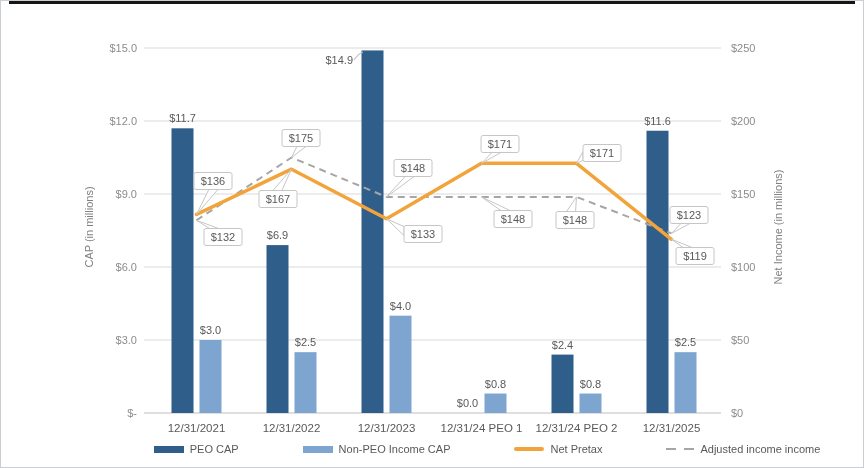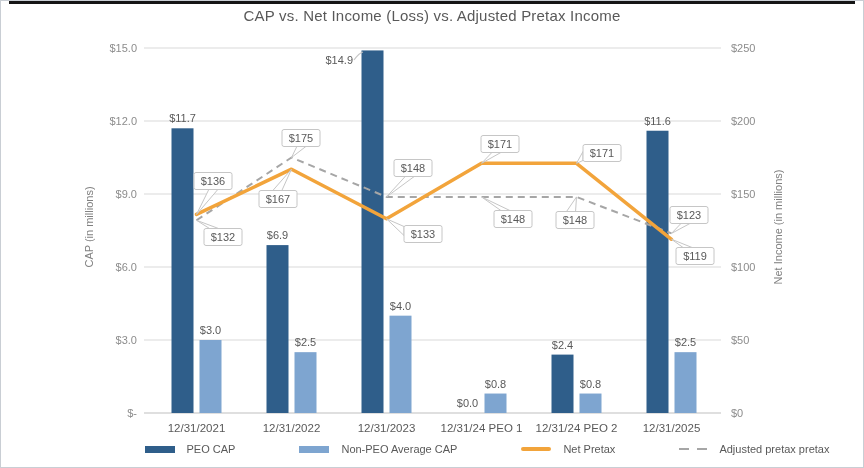--- a/index.html
+++ b/index.html
@@ -19,33 +19,32 @@
     transform:rotate(-90deg);transform-origin:center center;white-space:nowrap;
   }
   .axis-title.left{left:-22px;top:220px;}
   .axis-title.right{left:667px;top:220px;}
   svg#plot{position:absolute;top:0;left:0;}
   .legend{
     position:absolute;top:442px;left:0;width:100%;display:flex;
     justify-content:center;align-items:center;gap:24px;padding-left:70px;
     font-size:11px;color:#595959;
   }
-  .legend-item{display:flex;align-items:center;gap:12px;white-space:nowrap;padding-left:40px;}
+  .legend-item{display:flex;align-items:center;gap:6px;white-space:nowrap;padding-left:40px;}
   .sw-bar{width:30px;height:7px;display:inline-block;}
   .sw-line{width:30px;height:4px;border-radius:2px;display:inline-block;}
   .sw-dash{width:28px;height:2px;display:inline-block;}
   text{font-family:"Liberation Sans", sans-serif;}
 </style>
 </head>
 <body>
 
 <div class="frame">
   <div class="top-strip"></div>
 
-  <div class="chart-title">CAP vs. Net Income (Loss) vs. Adjusted Pretax Income</div>
 
   <svg id="plot" width="864" height="468" viewBox="0 0 864 468">
       <line x1="143" y1="47" x2="720" y2="47" stroke="#D9D9D9" stroke-width="1"></line>
       <text x="136" y="51" font-size="11" fill="#8C8C8C" text-anchor="end">$15.0</text>
       <line x1="143" y1="120" x2="720" y2="120" stroke="#D9D9D9" stroke-width="1"></line>
       <text x="136" y="124" font-size="11" fill="#8C8C8C" text-anchor="end">$12.0</text>
       <line x1="143" y1="193" x2="720" y2="193" stroke="#D9D9D9" stroke-width="1"></line>
       <text x="136" y="197" font-size="11" fill="#8C8C8C" text-anchor="end">$9.0</text>
       <line x1="143" y1="266" x2="720" y2="266" stroke="#D9D9D9" stroke-width="1"></line>
       <text x="136" y="270" font-size="11" fill="#8C8C8C" text-anchor="end">$6.0</text>
@@ -132,24 +131,24 @@
   <div class="axis-title left">CAP (in millions)</div>
   <div class="axis-title right">Net Income (in millions)</div>
 
   <div class="legend">
     <div class="legend-item">
       <span class="sw-bar" id="sw0" style="background: rgb(47, 94, 138);"></span>
       <span>PEO CAP</span>
     </div>
     <div class="legend-item">
       <span class="sw-bar" id="sw1" style="background: rgb(126, 165, 208);"></span>
-      <span>Non-PEO Average CAP</span>
+      <span>Non-PEO Income CAP</span>
     </div>
     <div class="legend-item">
       <span class="sw-line" id="sw2" style="background: rgb(242, 164, 59);"></span>
       <span>Net Pretax</span>
     </div>
     <div class="legend-item">
       <span class="sw-dash" id="sw3" style="background: repeating-linear-gradient(90deg, rgb(166, 166, 166) 0px, rgb(166, 166, 166) 10px, transparent 10px, transparent 18px);"></span>
-      <span>Adjusted pretax pretax</span>
+      <span>Adjusted income income</span>
     </div>
   </div>
 </div>
 
 </body></html>

